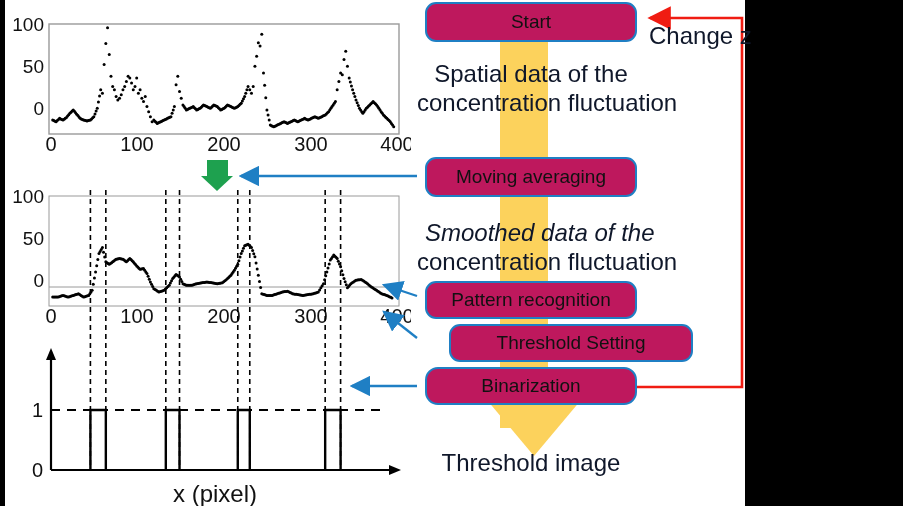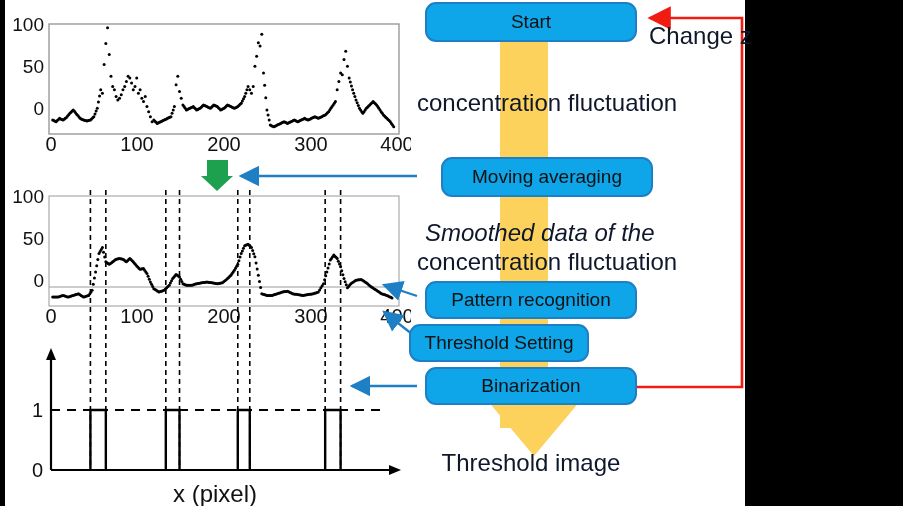--- a/index.html
+++ b/index.html
@@ -3,21 +3,21 @@
 <meta charset="utf-8">
 <style>
   html,body{margin:0;padding:0;background:#000;}
   body{width:903px;height:506px;overflow:hidden;
        font-family:"Liberation Sans",sans-serif;}
   #root{position:relative;width:903px;height:506px;background:#000;}
   #canvas{position:absolute;left:5px;top:0;width:740px;height:506px;background:#fff;}
 
   
   .fbox{position:absolute;box-sizing:border-box;border:2.6px solid #1f7fc4;
-        border-radius:11px;background:#0ea5e9;display:flex;align-items:center;
+        border-radius:11px;background:#be185d;display:flex;align-items:center;
         justify-content:center;color:#111;font-size:19px;z-index:6;}
 
   
   .cap{position:absolute;color:#0f172a;font-size:24px;text-align:center;
        white-space:nowrap;z-index:7;}
 
   
   #ybody{position:absolute;left:495px;top:28px;width:48px;height:400px;
          background:#fcd25c;z-index:2;}
   #yhead{position:absolute;left:482px;top:400px;width:0;height:0;
@@ -67,36 +67,37 @@
       <path d="M632,387 L737,387 L737,18 L645,18" stroke="#f01c12" stroke-width="2.6" fill="none" marker-end="url(#rhead)"></path>
     </svg>
 
     <div id="gbody"></div>
     <div id="ghead"></div>
 
     <div class="fbox" style="left:420px;top:2px;width:212px;height:40px;">
       <span>Start</span>
     </div>
 
-    <div class="fbox" style="left:420px;top:157px;width:212px;height:40px;margin-left:16px;">
+    <div class="fbox" style="left:420px;top:157px;width:212px;height:40px;">
       <span>Moving averaging</span>
     </div>
 
     <div class="fbox" style="left:420px;top:281px;width:212px;height:38px;text-align:center;">
       <span>Pattern recognition</span>
     </div>
 
-    <div class="fbox" style="left:404px;top:324px;width:180px;height:38px;">
+    <div class="fbox" style="left:444px;top:324px;width:244px;height:38px;">
       <span>Threshold Setting</span>
     </div>
 
-    <div class="fbox" style="left:420px;top:367px;width:212px;height:38px;">
+    <div class="fbox" style="left:420px;top:367px;width:212px;height:38px;border-radius:13px;">
       <span>Binarization</span>
     </div>
 
+    <div class="cap" style="left:420px;top:60px;width:212px;">Spatial data of the</div>
     <div class="cap" style="left:412px;top:89px;width:228px;">concentration fluctuation</div>
 
     <div class="cap" style="left:420px;top:219px;width:212px;font-style:italic;">Smoothed data of the</div>
     <div class="cap" style="left:412px;top:248px;width:228px;">concentration fluctuation</div>
 
     <div class="cap" style="left:420px;top:449px;width:212px;">Threshold image</div>
 
     <div class="cap" style="left:644px;top:22px;width:110px;text-align:left;">Change z</div>
 
     <svg class="plot" style="left:6px;top:18px;width:400px;height:135px;" viewBox="0 0 400 135">

